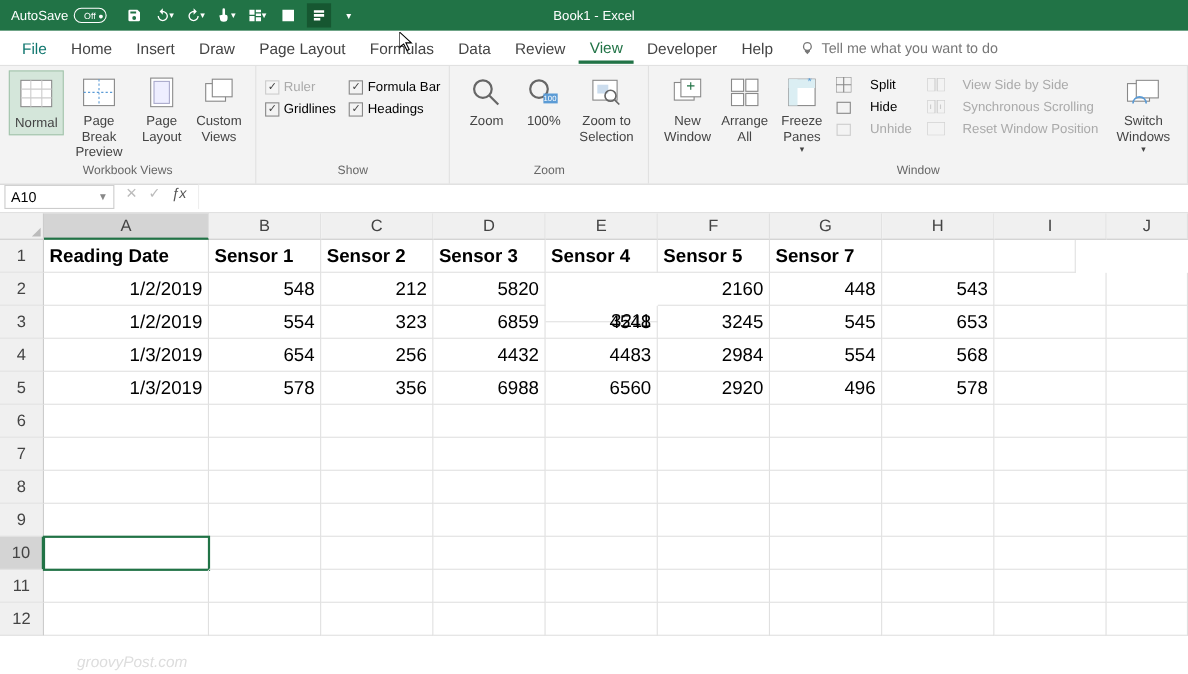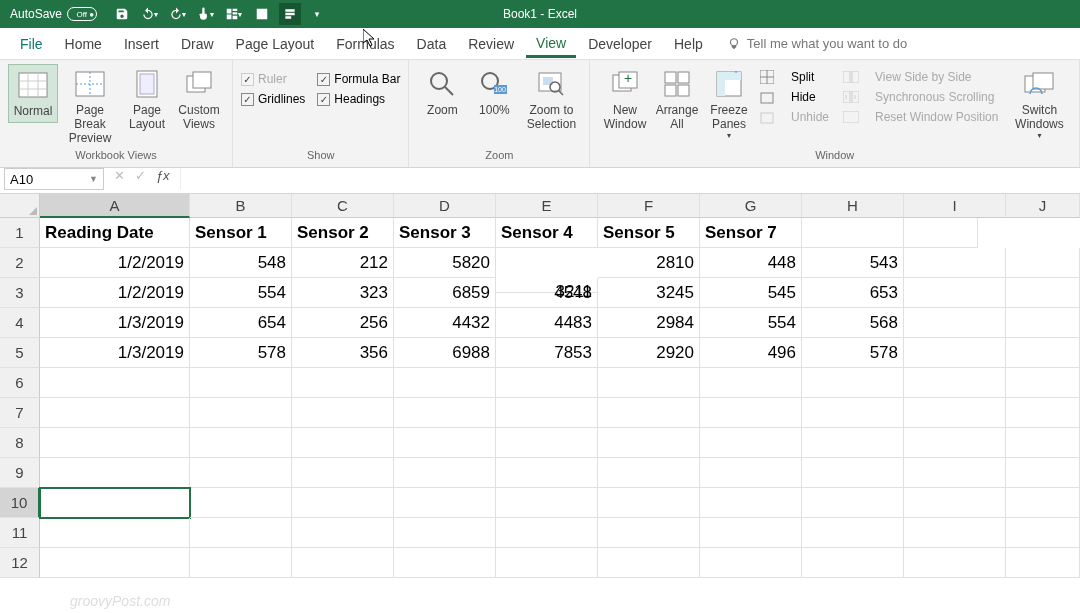--- a/index.html
+++ b/index.html
@@ -420,21 +420,21 @@
           <div class="cell header" style="width: 102px;">Sensor 7</div>
           <div class="cell header" style="width: 102px;"></div>
           <div class="cell header" style="width: 74px;"></div>
         </div>
         <div class="row">
           <div class="cell right" style="width: 150px;">1/2/2019</div>
           <div class="cell right" style="width: 102px;">548</div>
           <div class="cell right" style="width: 102px;">212</div>
           <div class="cell right" style="width: 102px;">5820</div>
           <div class="cell right" style="width: 102px; margin-top: 44px;">3211</div>
-          <div class="cell right" style="width: 102px;">2810</div>
+          <div class="cell right" style="width: 102px;">2160</div>
           <div class="cell right" style="width: 102px;">448</div>
           <div class="cell right" style="width: 102px;">543</div>
           <div class="cell right" style="width: 102px;"></div>
           <div class="cell right" style="width: 74px;"></div>
         </div>
         <div class="row">
           <div class="cell right" style="width: 150px;">1/2/2019</div>
           <div class="cell right" style="width: 102px;">554</div>
           <div class="cell right" style="width: 102px;">323</div>
           <div class="cell right" style="width: 102px;">6859</div>
@@ -455,21 +455,21 @@
           <div class="cell right" style="width: 102px;">554</div>
           <div class="cell right" style="width: 102px;">568</div>
           <div class="cell right" style="width: 102px;"></div>
           <div class="cell right" style="width: 74px;"></div>
         </div>
         <div class="row">
           <div class="cell right" style="width: 150px;">1/3/2019</div>
           <div class="cell right" style="width: 102px;">578</div>
           <div class="cell right" style="width: 102px;">356</div>
           <div class="cell right" style="width: 102px;">6988</div>
-          <div class="cell right" style="width: 102px;">7853</div>
+          <div class="cell right" style="width: 102px;">6560</div>
           <div class="cell right" style="width: 102px;">2920</div>
           <div class="cell right" style="width: 102px;">496</div>
           <div class="cell right" style="width: 102px;">578</div>
           <div class="cell right" style="width: 102px;"></div>
           <div class="cell right" style="width: 74px;"></div>
         </div>
         <div class="row">
           <div class="cell" style="width: 150px;"></div>
           <div class="cell" style="width: 102px;"></div>
           <div class="cell" style="width: 102px;"></div>

